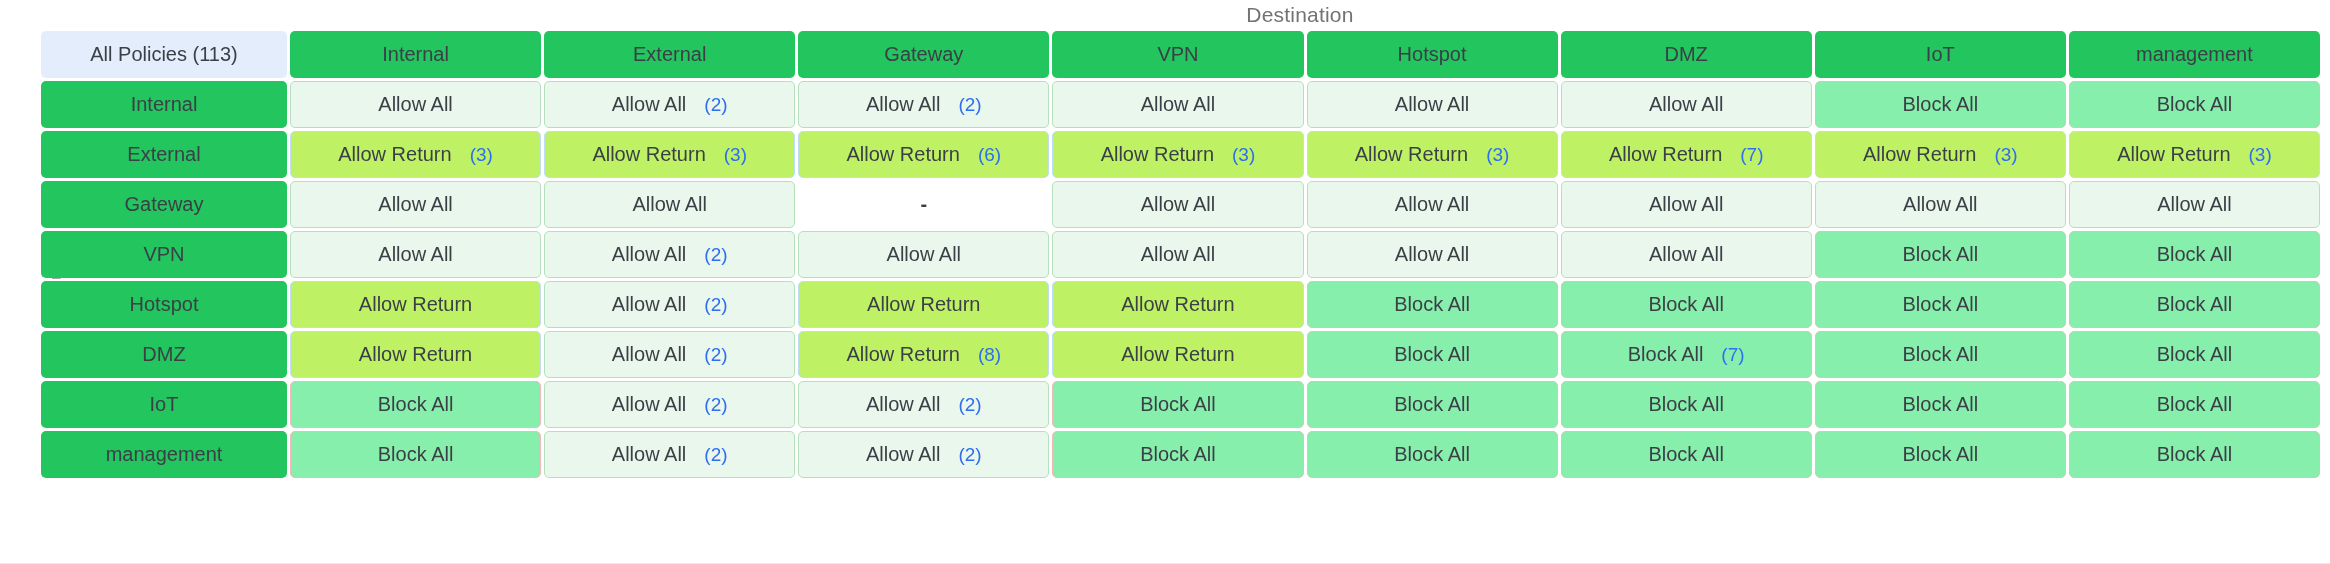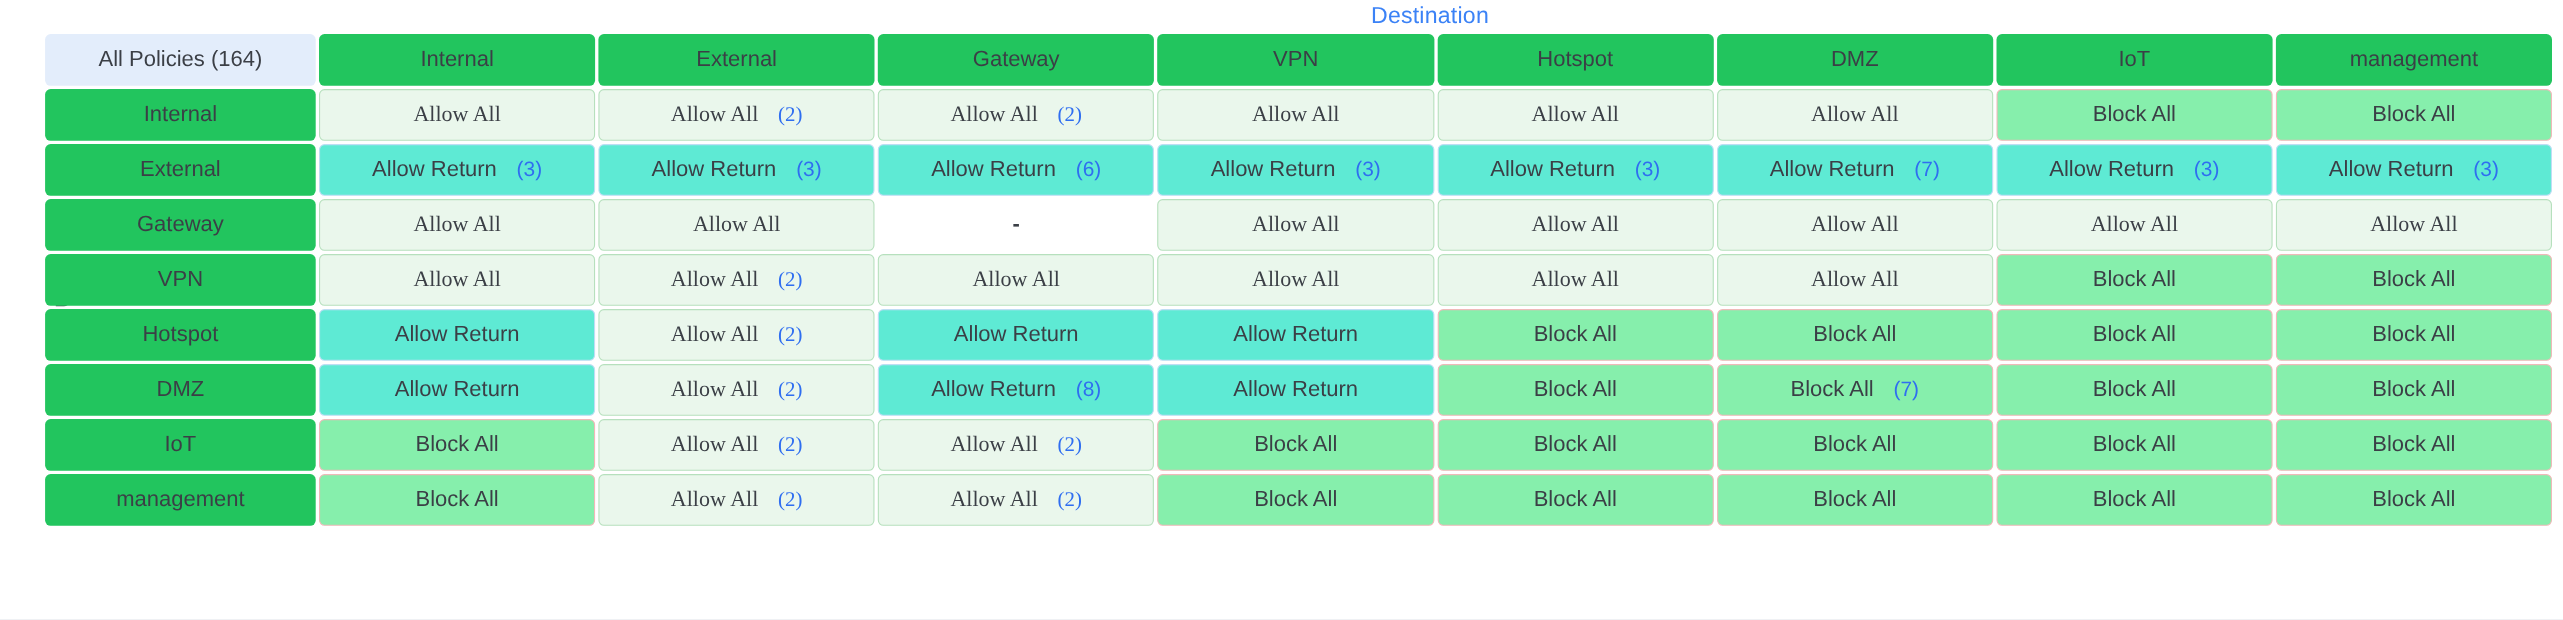--- a/index.html
+++ b/index.html
@@ -17,21 +17,21 @@
   }
 
   
   .dest-caption {
     position: absolute;
     left: 280px;
     top: 4px;
     width: 2040px;
     text-align: center;
     font-size: 21px;
-    color: #3b82f6;
+    color: #737373;
     letter-spacing: 0.2px;
     line-height: 22px;
   }
 
   
   .src-caption {
     position: absolute;
     left: -4px;
     top: 260px;
     width: 120px;
@@ -88,24 +88,23 @@
   .cell .count {
     color: #2f6ef0;
     font-size: 19px;
     margin-left: 18px;
     display: inline-block;
   }
 
   .v-allow {
     background: #eaf7ec;
     border-color: #b6e0bd;
-    font-family: Liberation Serif, serif;
   }
   .v-return {
-    background: #5eead4;
+    background: #bef264;
     border-color: #bfddf4;
   }
   .v-block {
     background: #86efac;
     border-color: #efb9b9;
   }
   .v-none {
     background: #ffffff;
     border-color: transparent;
     color: #2b2f35;
@@ -137,21 +136,21 @@
         <col>
         <col>
         <col>
         <col>
         <col>
         <col>
         <col>
       </colgroup>
     <thead>
       <tr>
-        <td class="corner">All Policies (164)</td>
+        <td class="corner">All Policies (113)</td>
       <td class="colhead">Internal</td>
           <td class="colhead">External</td>
           <td class="colhead">Gateway</td>
           <td class="colhead">VPN</td>
           <td class="colhead">Hotspot</td>
           <td class="colhead">DMZ</td>
           <td class="colhead">IoT</td>
           <td class="colhead">management</td>
         </tr>
     </thead>

